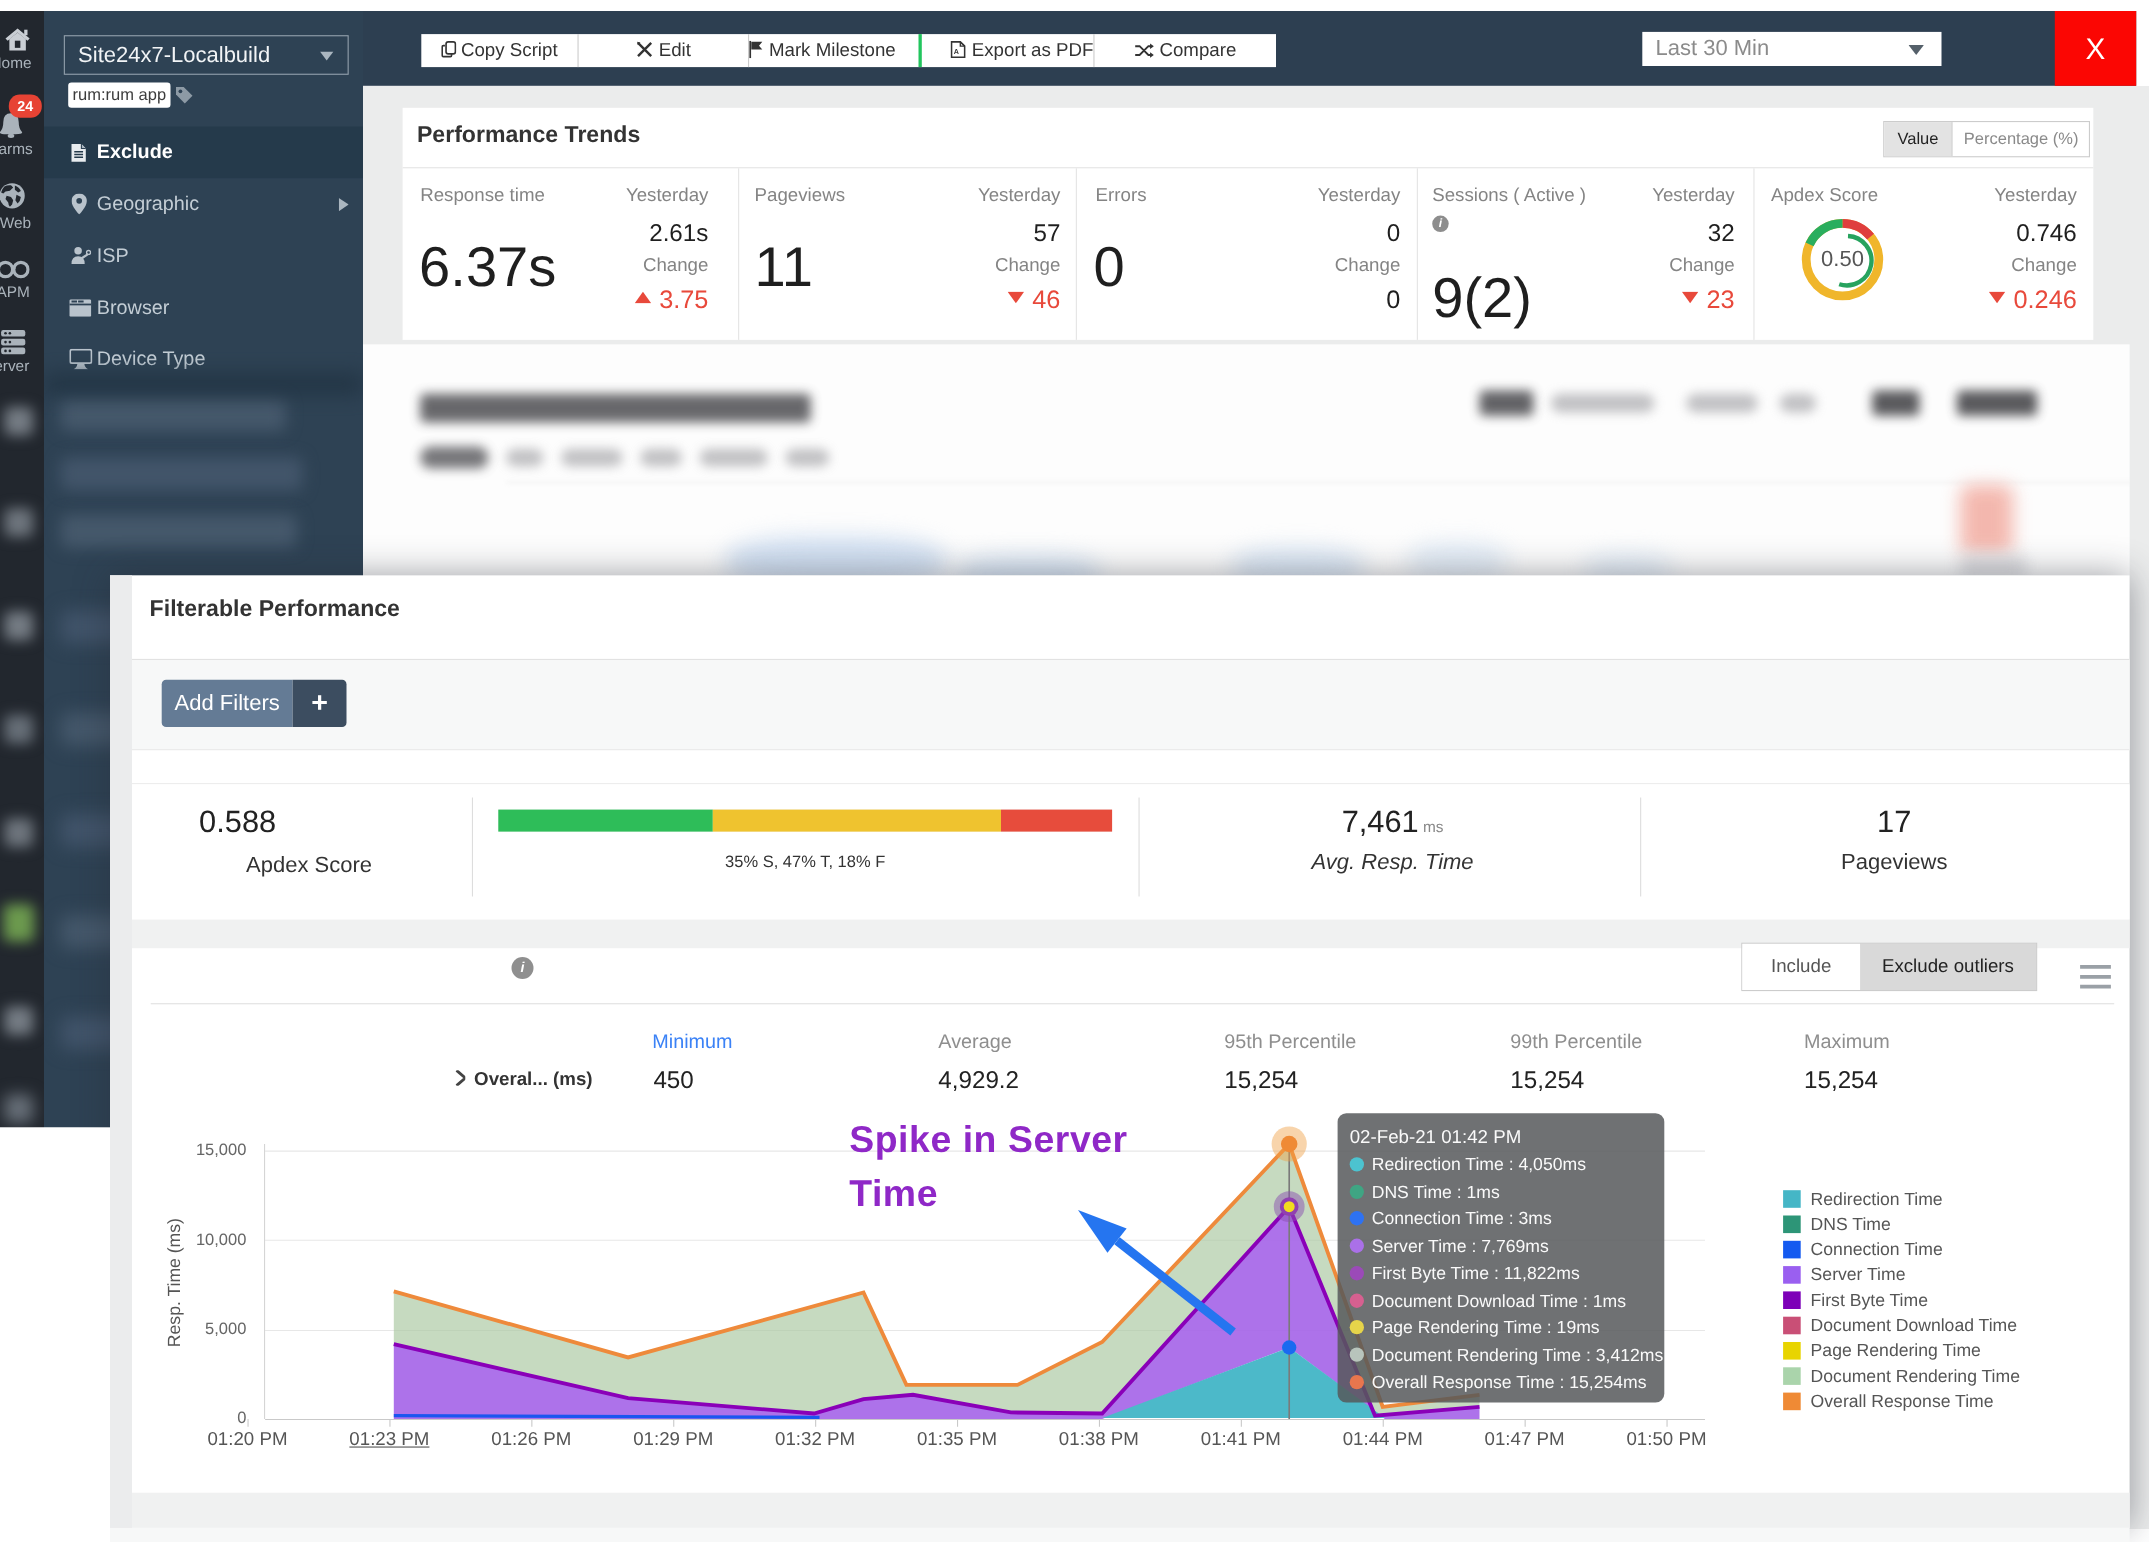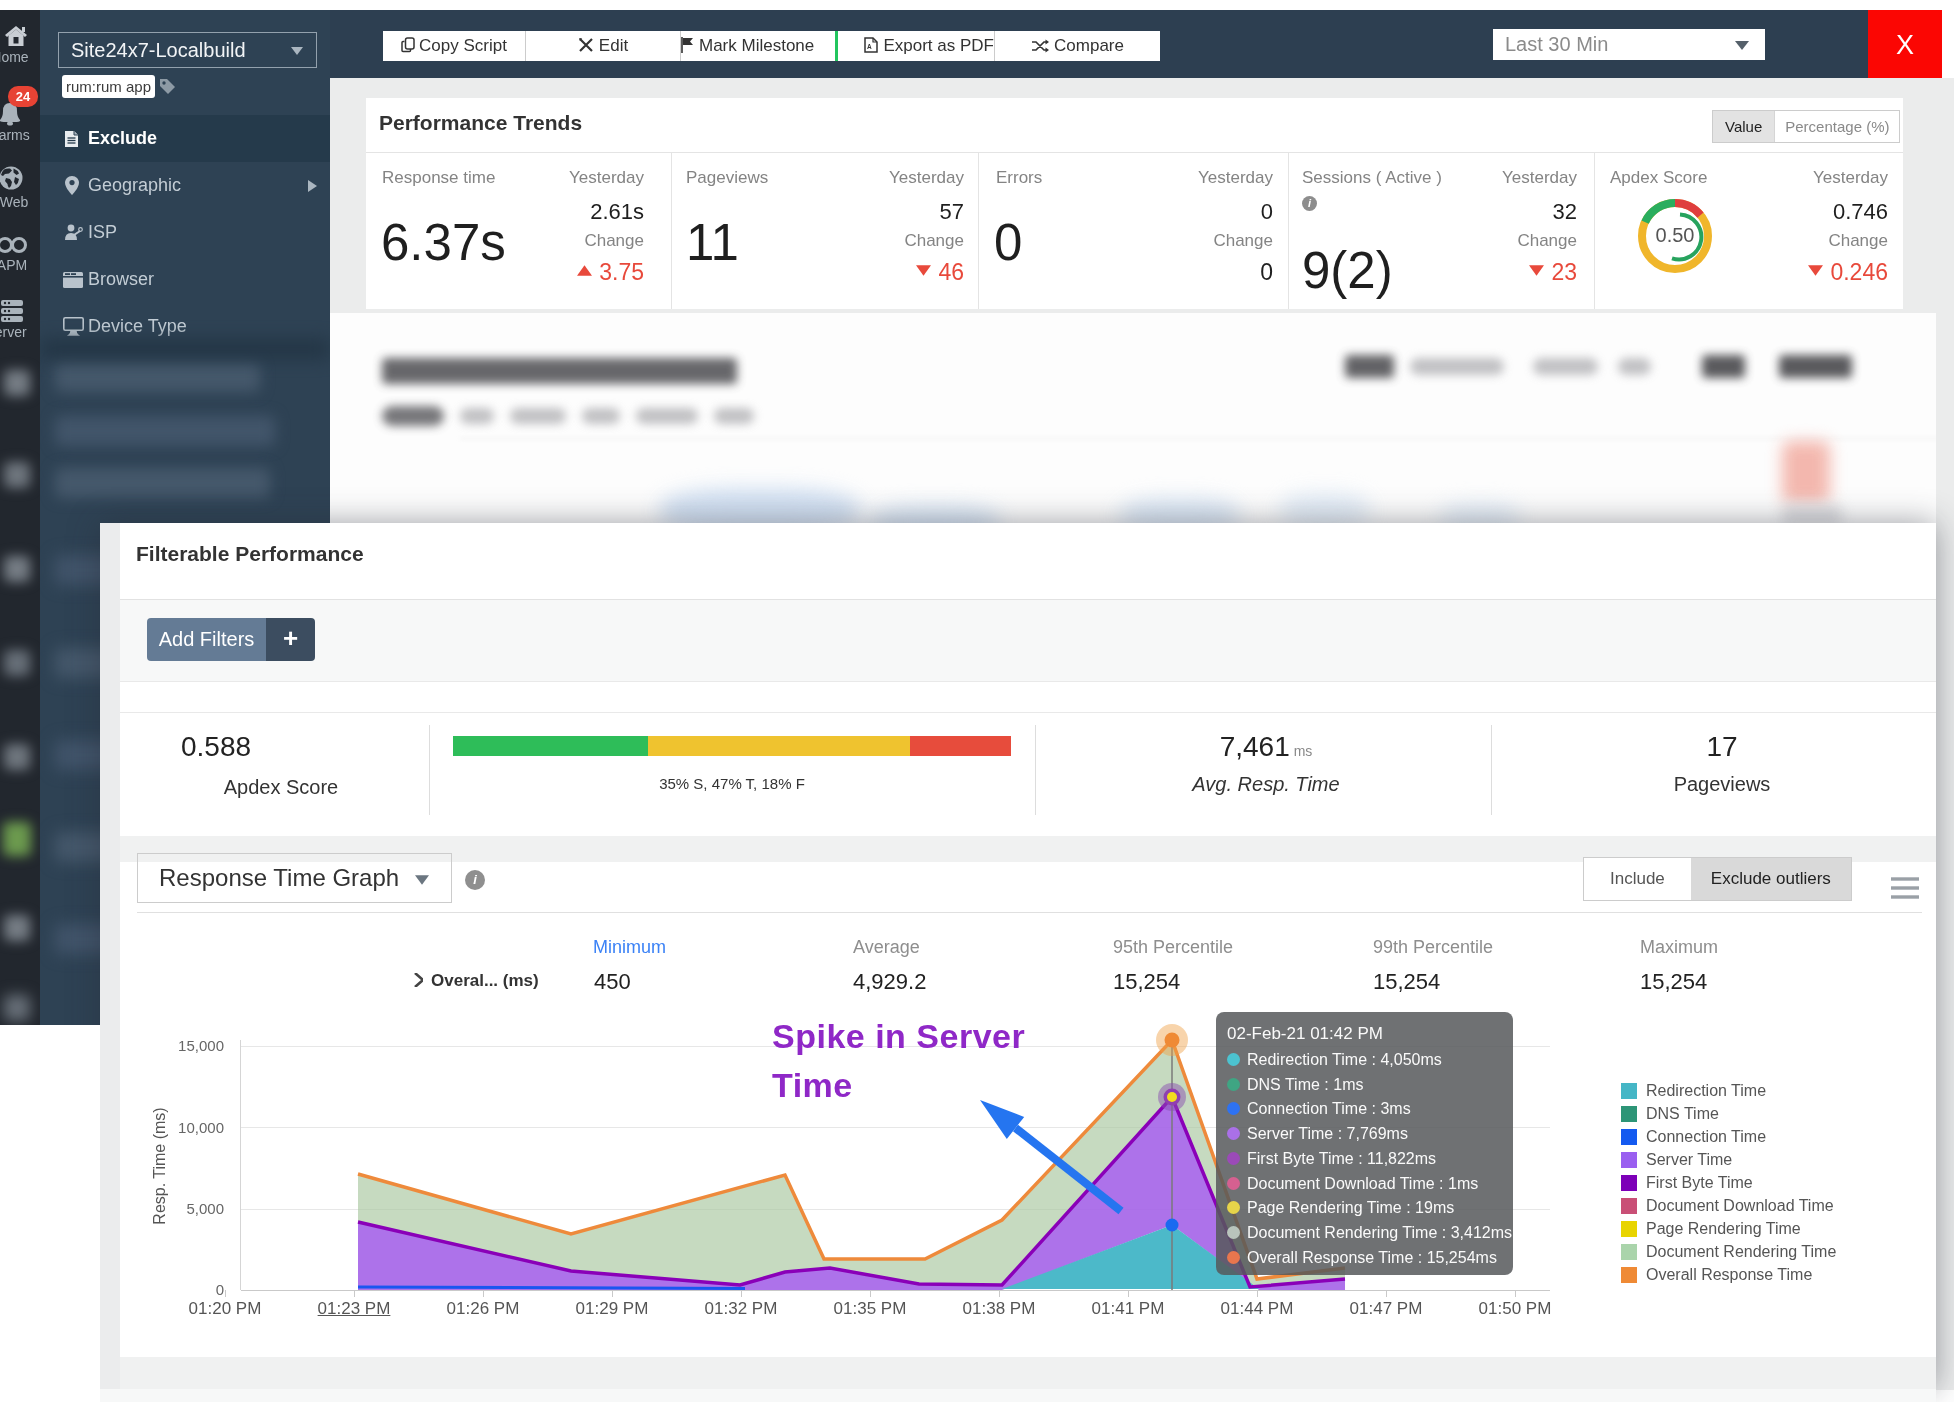--- a/index.html
+++ b/index.html
@@ -330,25 +330,20 @@
       <div class="abs" style="left:353px; top:62px; width:558px; text-align:center; font-size:15px; color:#333;">35% S, 47% T, 18% F</div>
       <div class="abs" style="left:935px; top:12px; width:1px; height:90px; background:#ddd;"></div>
       <div class="abs" style="left:1016px; top:18px; width:300px; text-align:center; font-size:28px; color:#222;">7,461<span style="font-size:14px; color:#888;"> ms</span></div>
       <div class="abs" style="left:1016px; top:60px; width:300px; text-align:center; font-size:20px; color:#333;font-style:italic;">Avg. Resp. Time</div>
       <div class="abs" style="left:1391px; top:12px; width:1px; height:90px; background:#ddd;"></div>
       <div class="abs" style="left:1472px; top:18px; width:300px; text-align:center; font-size:28px; color:#222;">17</div>
       <div class="abs" style="left:1472px; top:60px; width:300px; text-align:center; font-size:20px; color:#333;">Pageviews</div>
     </div>
     <div class="abs" style="left:0; top:313px; width:1836px; height:26px; background:#f0f1f1;"></div>
 
-    <div class="abs" style="left:37px; top:330px; width:315px; height:50px; border:1px solid #ccc; font-size:24px; color:#333; line-height:48px; padding-left:21px;">Response Time Graph
-      <svg class="abs" style="right:22px; top:21px;" width="14" height="10" viewBox="0 0 13 9">
-          <path d="M0 0 L6.5 9 L13 0 Z" fill="#6b7680"></path>
-        </svg>
-    </div>
     <div class="abs" style="left:365px; top:347px; width:20px; height:20px; border-radius:50%; background:#8f8f8f; color:#fff; font-size:13px; font-weight:bold; font-style:italic; text-align:center; line-height:20px;">i</div>
     <div class="abs" style="left:1483px; top:334px; height:44px; border:1px solid #ccc; display:flex; font-size:17px;">
       <div style="padding:0 26px; line-height:42px; color:#555; background:#fff;">Include</div>
       <div style="padding:0 20px; line-height:42px; color:#222; background:#d9d9d9;">Exclude outliers</div>
     </div>
     <svg class="abs" style="left:1789px; top:351px;" width="32" height="30" viewBox="0 0 32 30">
         <g stroke="#9aa0a6" stroke-width="3.4">
           <path d="M2 5 h28"></path>
           <path d="M2 14 h28"></path>
           <path d="M2 23 h28"></path>

